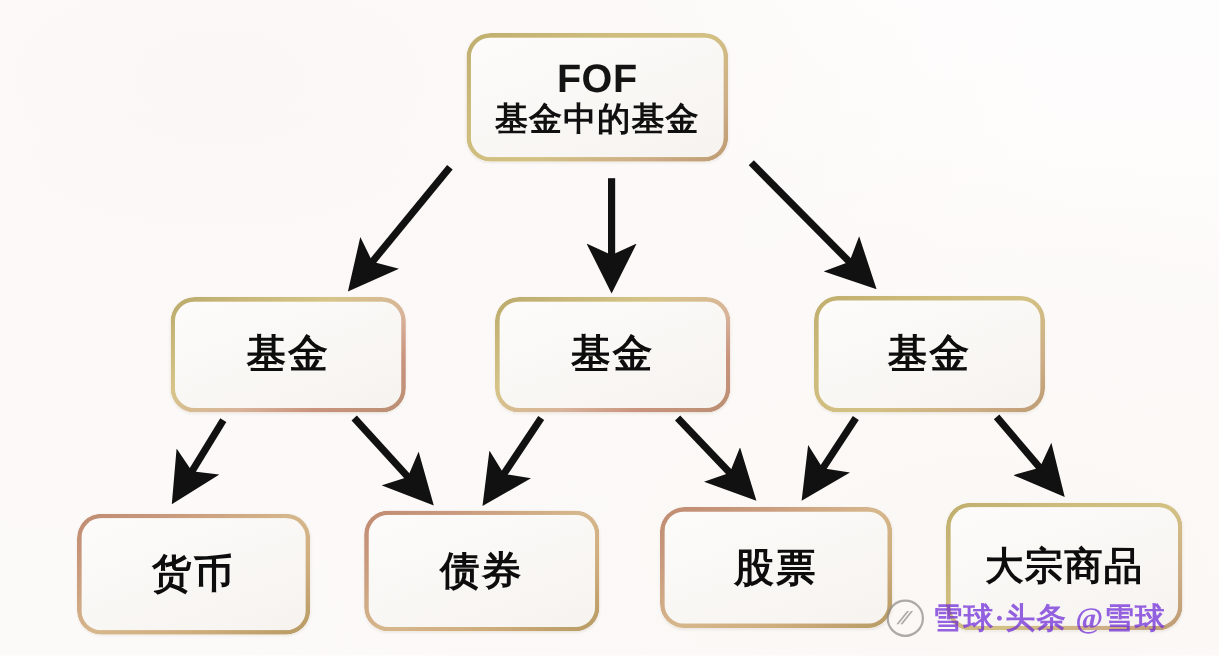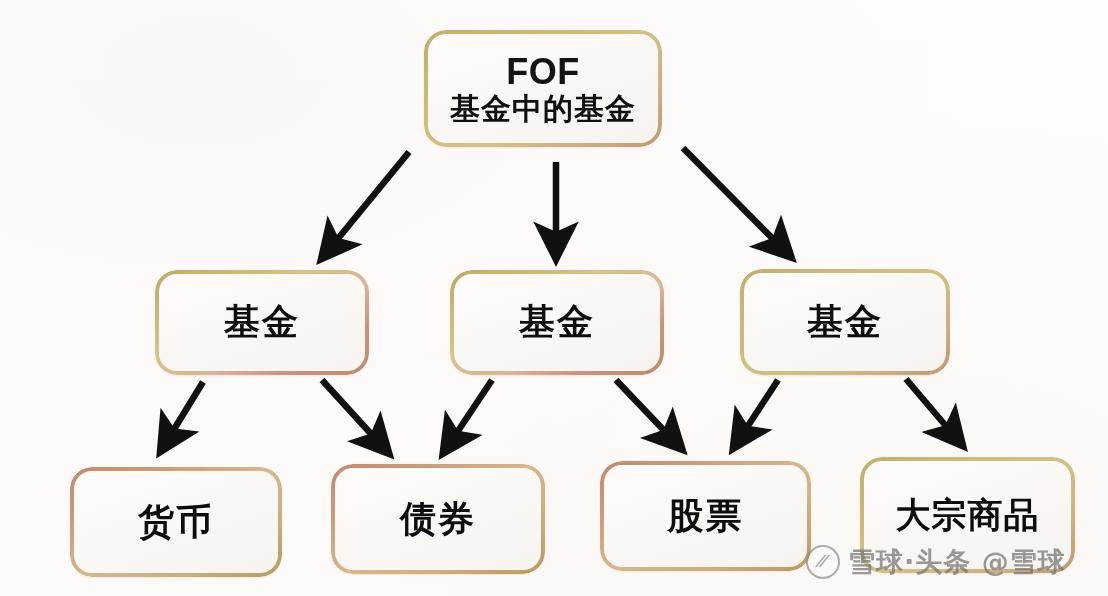--- a/index.html
+++ b/index.html
@@ -77,21 +77,21 @@
     font-family:"DejaVu Sans","Liberation Sans",sans-serif;
   }
   #watermark .mark-logo{
     width:30px;height:30px;border-radius:50%;
     border:2.5px solid #8e8b88;
     display:flex;align-items:center;justify-content:center;
     font-size:16px;font-weight:700;font-style:italic;
     line-height:1;
     flex:0 0 auto;
   }
-  #watermark .mark-text{color:#737373;}
+  #watermark .mark-text{color:#6d28d9;font-family:Liberation Serif, serif;}
 </style>
 </head>
 <body>
 
 <div id="stage">
 
   <div class="paper"></div>
 
   <svg id="arrows" viewBox="0 0 1108 596" xmlns="http://www.w3.org/2000/svg">
     <defs>

